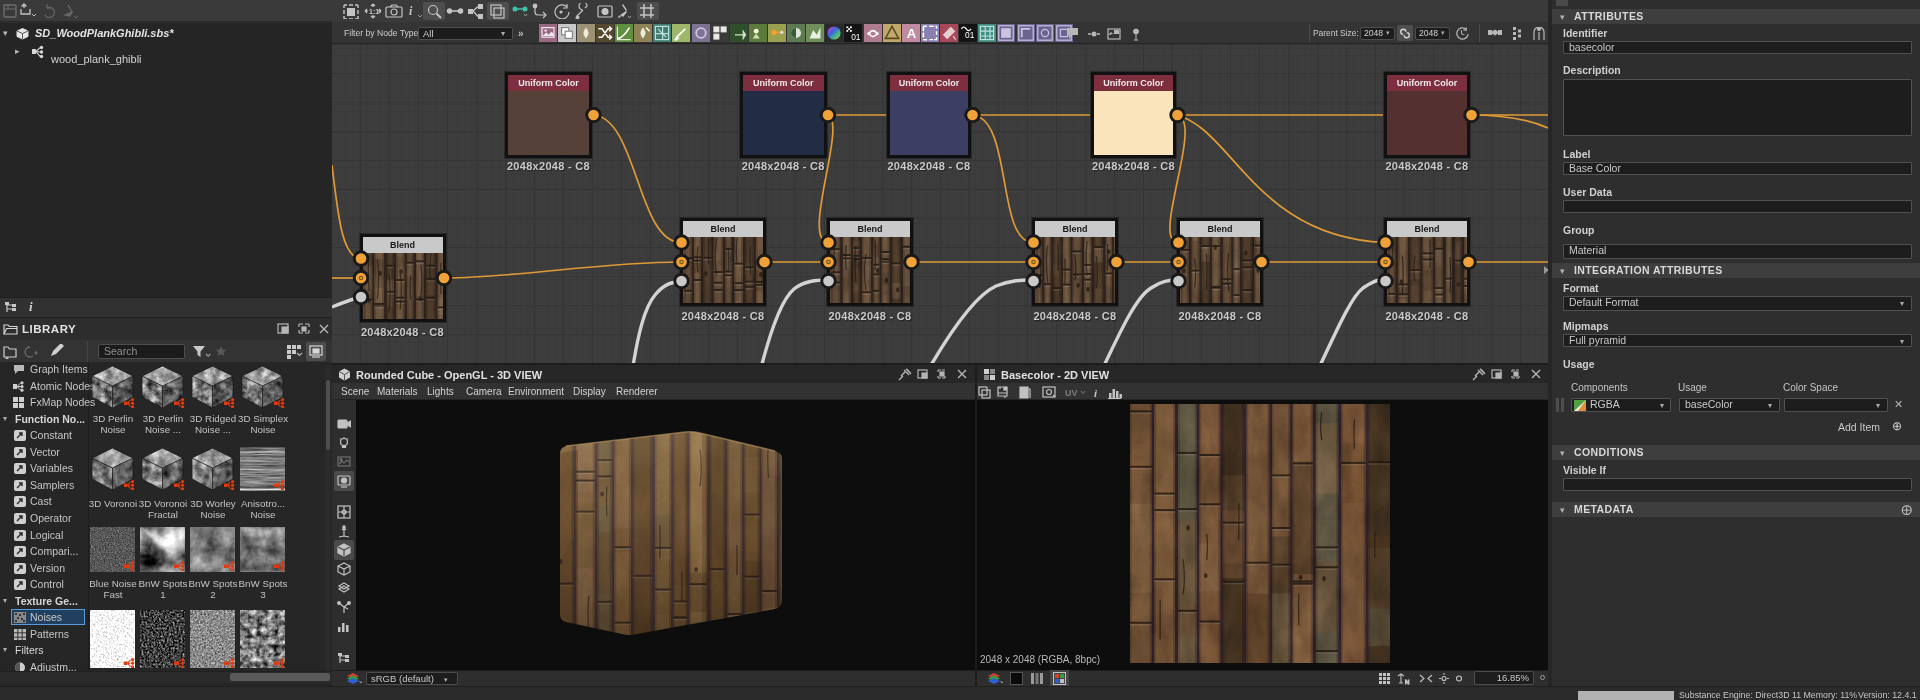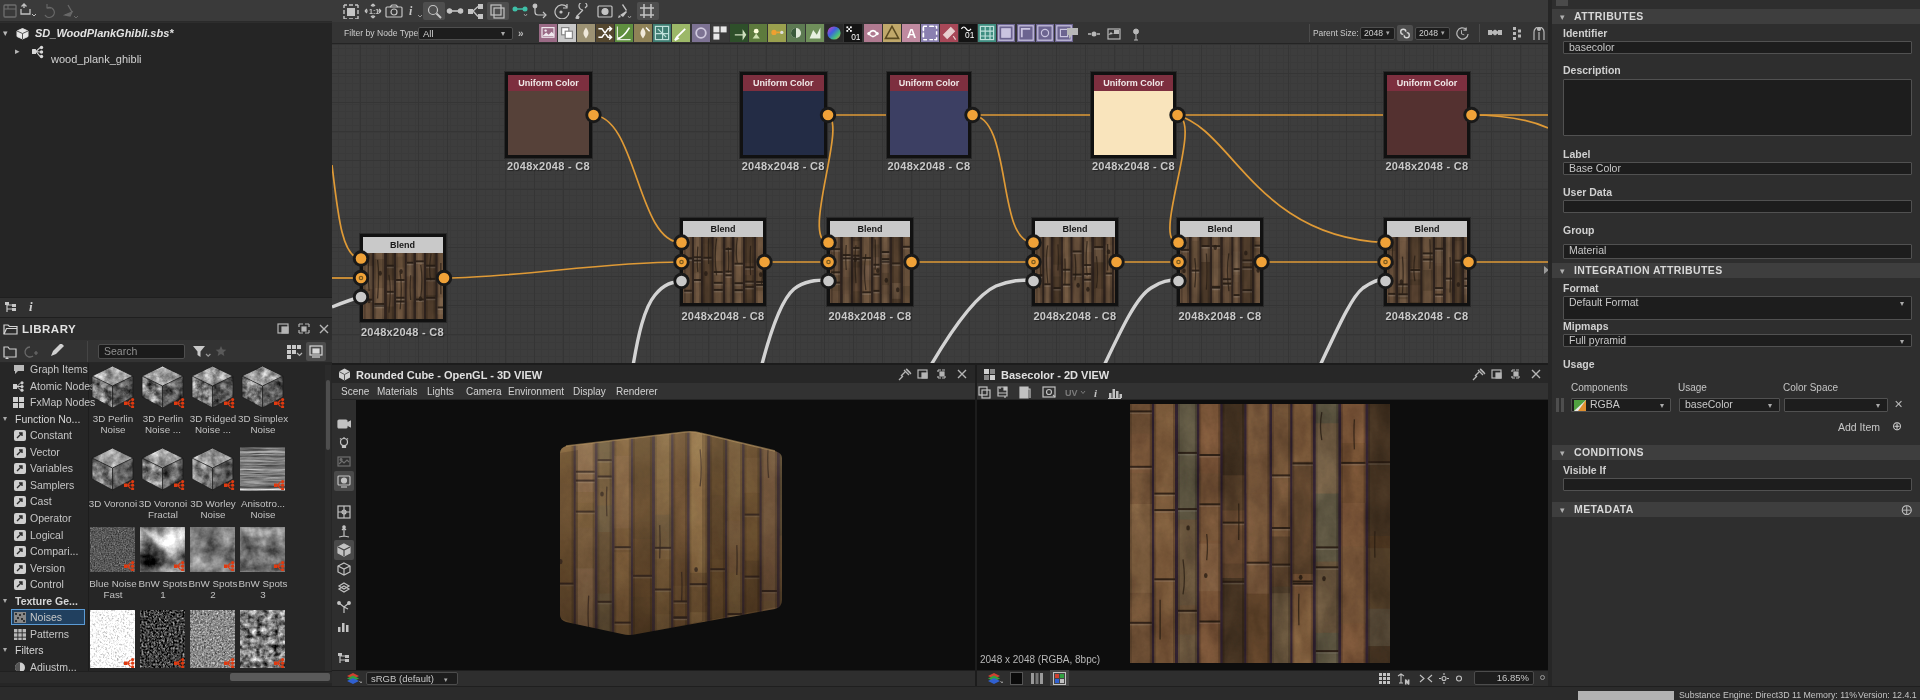--- a/index.html
+++ b/index.html
@@ -150,21 +150,21 @@
     <svg class="abs" style="left:13px;top:397.1px" width="12" height="11" viewBox="0 0 12 11">
       <g fill="#cfcfcf">
         <rect x="0" y="0" width="5" height="5"></rect>
         <rect x="6" y="0" width="5" height="5"></rect>
         <rect x="0" y="6" width="5" height="5"></rect>
         <rect x="6" y="6" width="5" height="5"></rect>
       </g>
     </svg>
     <div class="libitem" style="left:30px;top:396px">FxMap Nodes</div>
     <div class="abs" style="left:3px;top:414px;color:#aaa;font-size:8px">▾</div>
-    <div class="libitem" style="left:15px;top:413px;font-weight:normal;color:#d6d6d6">Function No...</div>
+    <div class="libitem" style="left:15px;top:413px;font-weight:bold;color:#d6d6d6">Function No...</div>
     <svg class="abs" style="left:14px;top:430.20000000000005px" width="12" height="11" viewBox="0 0 12 11">
       <rect x="0" y="0" width="12" height="11" rx="2" fill="#cfcfcf"></rect>
       <path d="M3 8 L8 3 M5 3h3v3" stroke="#2a2a2a" stroke-width="1.4" fill="none"></path>
     </svg>
     <div class="libitem" style="left:30px;top:429px">Constant</div>
     <svg class="abs" style="left:14px;top:446.75000000000006px" width="12" height="11" viewBox="0 0 12 11">
       <rect x="0" y="0" width="12" height="11" rx="2" fill="#cfcfcf"></rect>
       <path d="M3 8 L8 3 M5 3h3v3" stroke="#2a2a2a" stroke-width="1.4" fill="none"></path>
     </svg>
     <div class="libitem" style="left:30px;top:446px">Vector</div>
@@ -2228,21 +2228,21 @@
     <div class="rp-input" style="left:1563px;top:162px;width:349px;height:13px">Base Color</div>
     <div class="rp-label" style="left:1563px;top:186px">User Data</div>
     <div class="rp-input" style="left:1563px;top:200px;width:349px;height:13px"></div>
     <div class="rp-label" style="left:1563px;top:224px">Group</div>
     <div class="rp-input" style="left:1563px;top:244px;width:349px;height:15px">Material</div>
     <div class="sec-hd" style="top:263px">
       <span class="chev">▾</span>
       <span class="txt">INTEGRATION ATTRIBUTES</span>
     </div>
     <div class="rp-label" style="left:1563px;top:282px">Format</div>
-    <div class="rp-input" style="left:1563px;top:296px;width:349px;height:24px">Default Format</div>
+    <div class="rp-input" style="left:1563px;top:296px;width:349px;height:15px">Default Format</div>
     <div class="rp-chev" style="left:1900px;top:299px">▾</div>
     <div class="rp-label" style="left:1563px;top:320px">Mipmaps</div>
     <div class="rp-input" style="left:1563px;top:334px;width:349px;height:13px">Full pyramid</div>
     <div class="rp-chev" style="left:1900px;top:337px">▾</div>
     <div class="rp-label" style="left:1563px;top:358px">Usage</div>
     <div class="abs" style="left:1571px;top:382px;color:#c4c4c4;font-size:10px">Components</div>
     <div class="abs" style="left:1678px;top:382px;color:#c4c4c4;font-size:10px">Usage</div>
     <div class="abs" style="left:1783px;top:382px;color:#c4c4c4;font-size:10px">Color Space</div>
     <div class="abs" style="left:1556px;top:398px;width:3px;height:14px;background:#4e4e4e"></div>
     <div class="abs" style="left:1561px;top:398px;width:3px;height:14px;background:#4e4e4e"></div>

